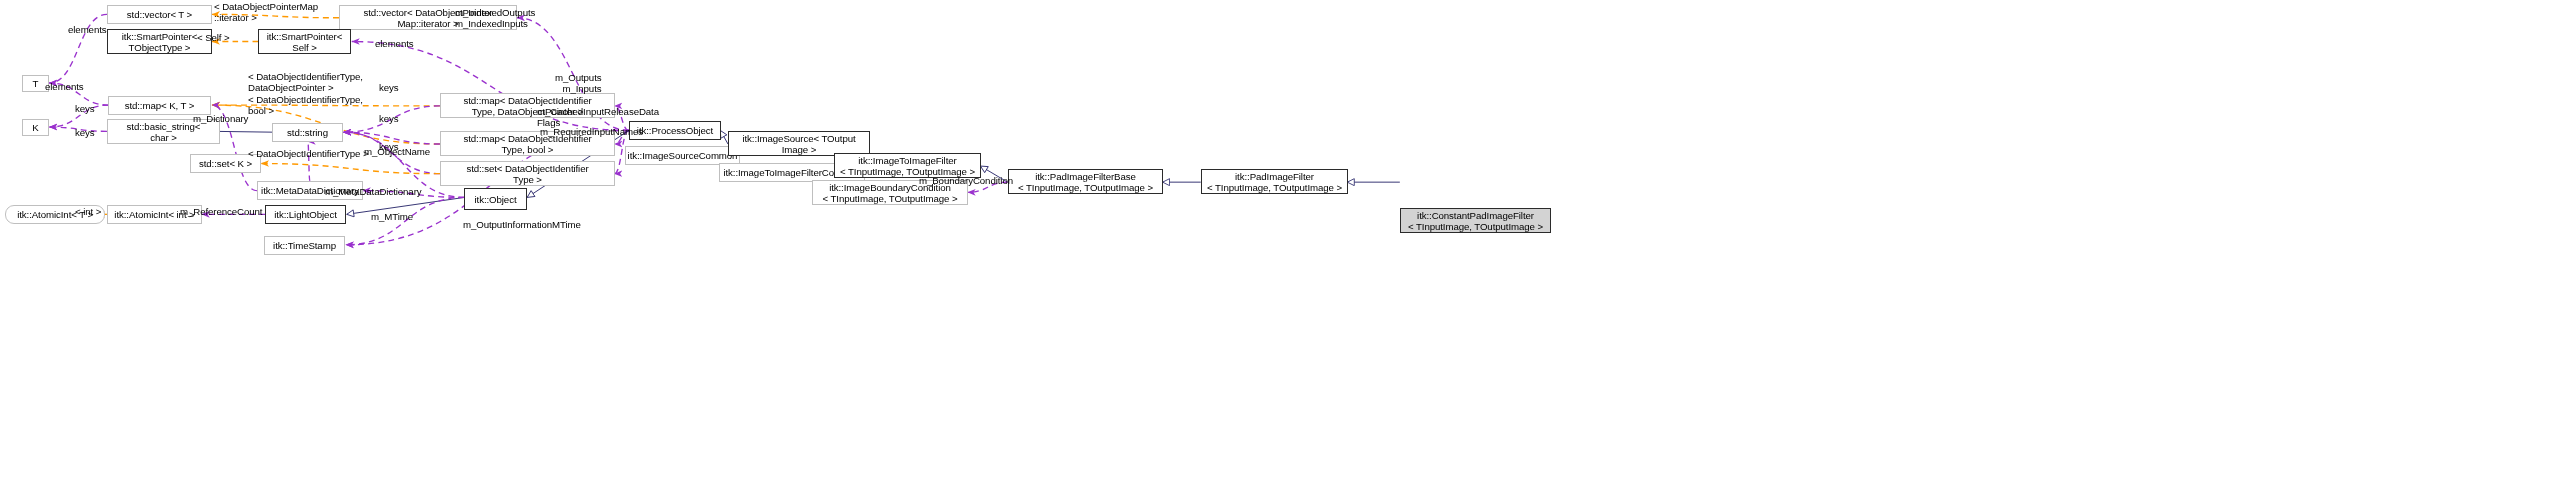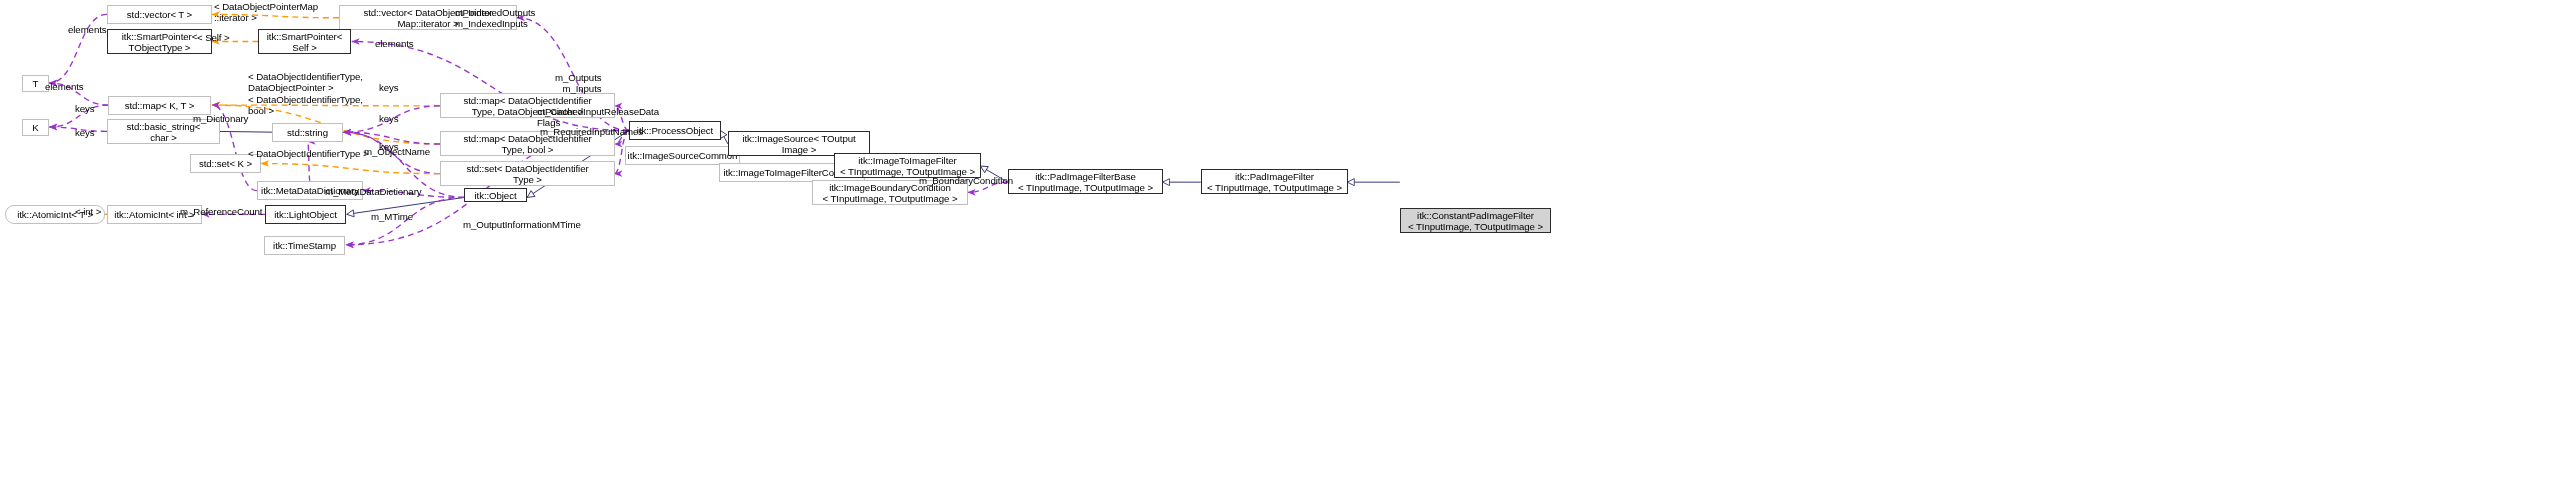--- a/index.html
+++ b/index.html
@@ -138,21 +138,21 @@
     <div class="node plain" style="left: 5.1px; top: 205px; width: 100px; height: 18.6px; border-radius: 9px;"><span>itk::AtomicInt&lt; T &gt;</span></div>
     <div class="node plain" style="left: 107px; top: 205px; width: 95px; height: 18.6px;"><span>itk::AtomicInt&lt; int &gt;</span></div>
     <div class="node itk" style="left: 265px; top: 205px; width: 81px; height: 18.6px;"><span>itk::LightObject</span></div>
     <div class="node plain" style="left: 264px; top: 236px; width: 81px; height: 18.6px;"><span>itk::TimeStamp</span></div>
     <div class="node plain" style="left: 440px; top: 93px; width: 175px; height: 25.4px;"><span>std::map&lt; DataObjectIdentifier
 Type, DataObjectPointer &gt;</span></div>
     <div class="node plain" style="left: 440px; top: 131px; width: 175px; height: 25.4px;"><span>std::map&lt; DataObjectIdentifier
 Type, bool &gt;</span></div>
     <div class="node plain" style="left: 440px; top: 161px; width: 175px; height: 25.4px;"><span>std::set&lt; DataObjectIdentifier
 Type &gt;</span></div>
-    <div class="node itk" style="left: 464px; top: 188px; width: 63px; height: 14px;"><span>itk::Object</span></div>
+    <div class="node itk" style="left: 464px; top: 188px; width: 63px; height: 22px;"><span>itk::Object</span></div>
     <div class="node itk" style="left: 629px; top: 121px; width: 92px; height: 18.6px;"><span>itk::ProcessObject</span></div>
     <div class="node plain" style="left: 625px; top: 146px; width: 115px; height: 18.6px;"><span>itk::ImageSourceCommon</span></div>
     <div class="node itk" style="left: 728px; top: 131px; width: 142px; height: 25.4px;"><span>itk::ImageSource&lt; TOutput
 Image &gt;</span></div>
     <div class="node plain" style="left: 719px; top: 163px; width: 146px; height: 18.6px;"><span>itk::ImageToImageFilterCommon</span></div>
     <div class="node itk" style="left: 834px; top: 153px; width: 147px; height: 25.4px;"><span>itk::ImageToImageFilter
 &lt; TInputImage, TOutputImage &gt;</span></div>
     <div class="node plain" style="left: 812px; top: 180px; width: 156px; height: 25.4px;"><span>itk::ImageBoundaryCondition
 &lt; TInputImage, TOutputImage &gt;</span></div>
     <div class="node itk" style="left: 1008px; top: 169px; width: 155px; height: 25.4px;"><span>itk::PadImageFilterBase

